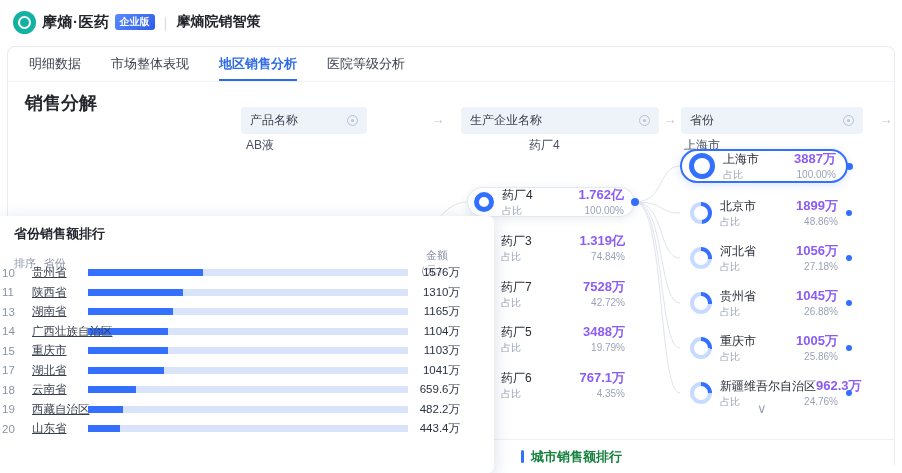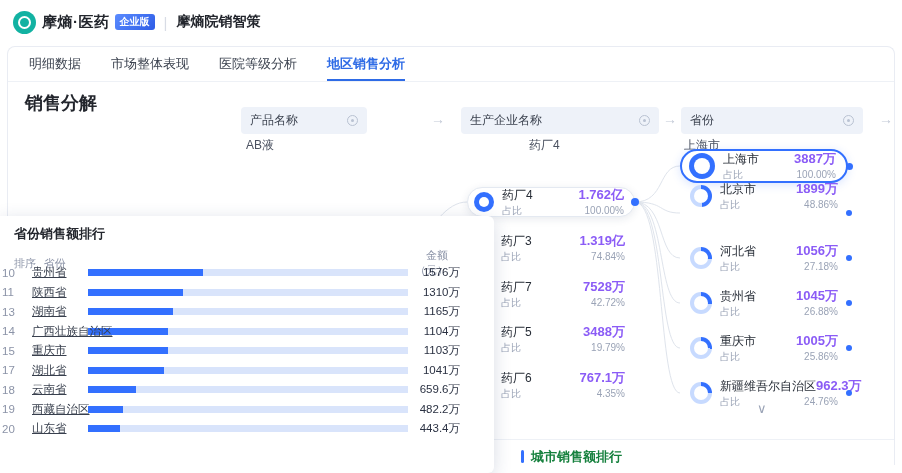--- a/index.html
+++ b/index.html
@@ -91,22 +91,22 @@
     <span class="brand">摩熵·医药</span>
     <span class="badge">企业版</span>
     <span class="hdr-sep">|</span>
     <span class="product-title">摩熵院销智策</span>
   </header>
 
   <div class="card" id="card">
     <nav class="tabs" id="tabs">
         <div class="tab">明细数据</div>
         <div class="tab">市场整体表现</div>
+        <div class="tab active">地区销售分析</div>
         <div class="tab">医院等级分析</div>
-        <div class="tab active">地区销售分析</div>
       </nav>
     <div class="tabs-line"></div>
     <div class="section-title">销售分解</div>
 
     <svg id="connectors" class="connectors" width="888" height="427">
         <path d="M627,155 C657,155 650,119 672,119" fill="none" stroke="#dfe4ec" stroke-width="1"></path>
         <path d="M627,155 C657,155 650,166 672,166" fill="none" stroke="#dfe4ec" stroke-width="1"></path>
         <path d="M627,155 C657,155 650,211 672,211" fill="none" stroke="#dfe4ec" stroke-width="1"></path>
         <path d="M627,155 C657,155 650,256 672,256" fill="none" stroke="#dfe4ec" stroke-width="1"></path>
         <path d="M627,155 C657,155 650,301 672,301" fill="none" stroke="#dfe4ec" stroke-width="1"></path>
@@ -212,21 +212,21 @@
           <div class="nt-row">
             <span class="n-name">上海市</span>
             <span class="n-amount">3887万</span>
           </div>
           <div class="nt-row">
             <span class="n-share-label">占比</span>
             <span class="n-share">100.00%</span>
           </div>
         </div>
       </div>
-      <div class="node prov" style="top: 132px;">
+      <div class="node prov" style="top: 149px;">
         <span class="donut" style="width: 22px; height: 22px; background: conic-gradient(rgb(51, 112, 255) 175.896deg, rgb(199, 218, 255) 175.896deg);"></span>
         <div class="node-text">
           <div class="nt-row">
             <span class="n-name">北京市</span>
             <span class="n-amount">1899万</span>
           </div>
           <div class="nt-row">
             <span class="n-share-label">占比</span>
             <span class="n-share">48.86%</span>
           </div>

